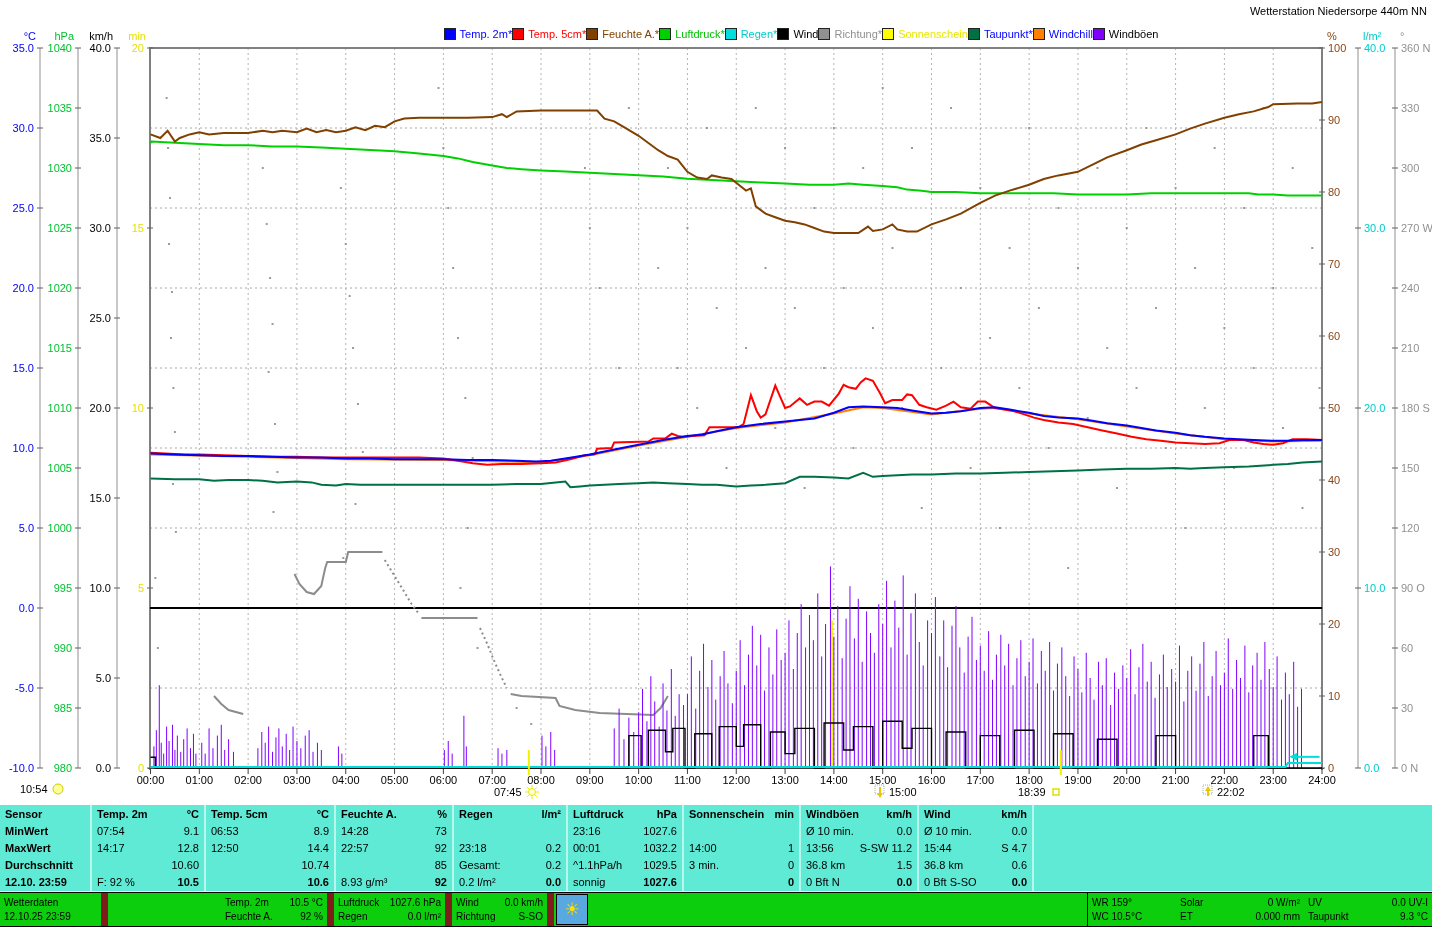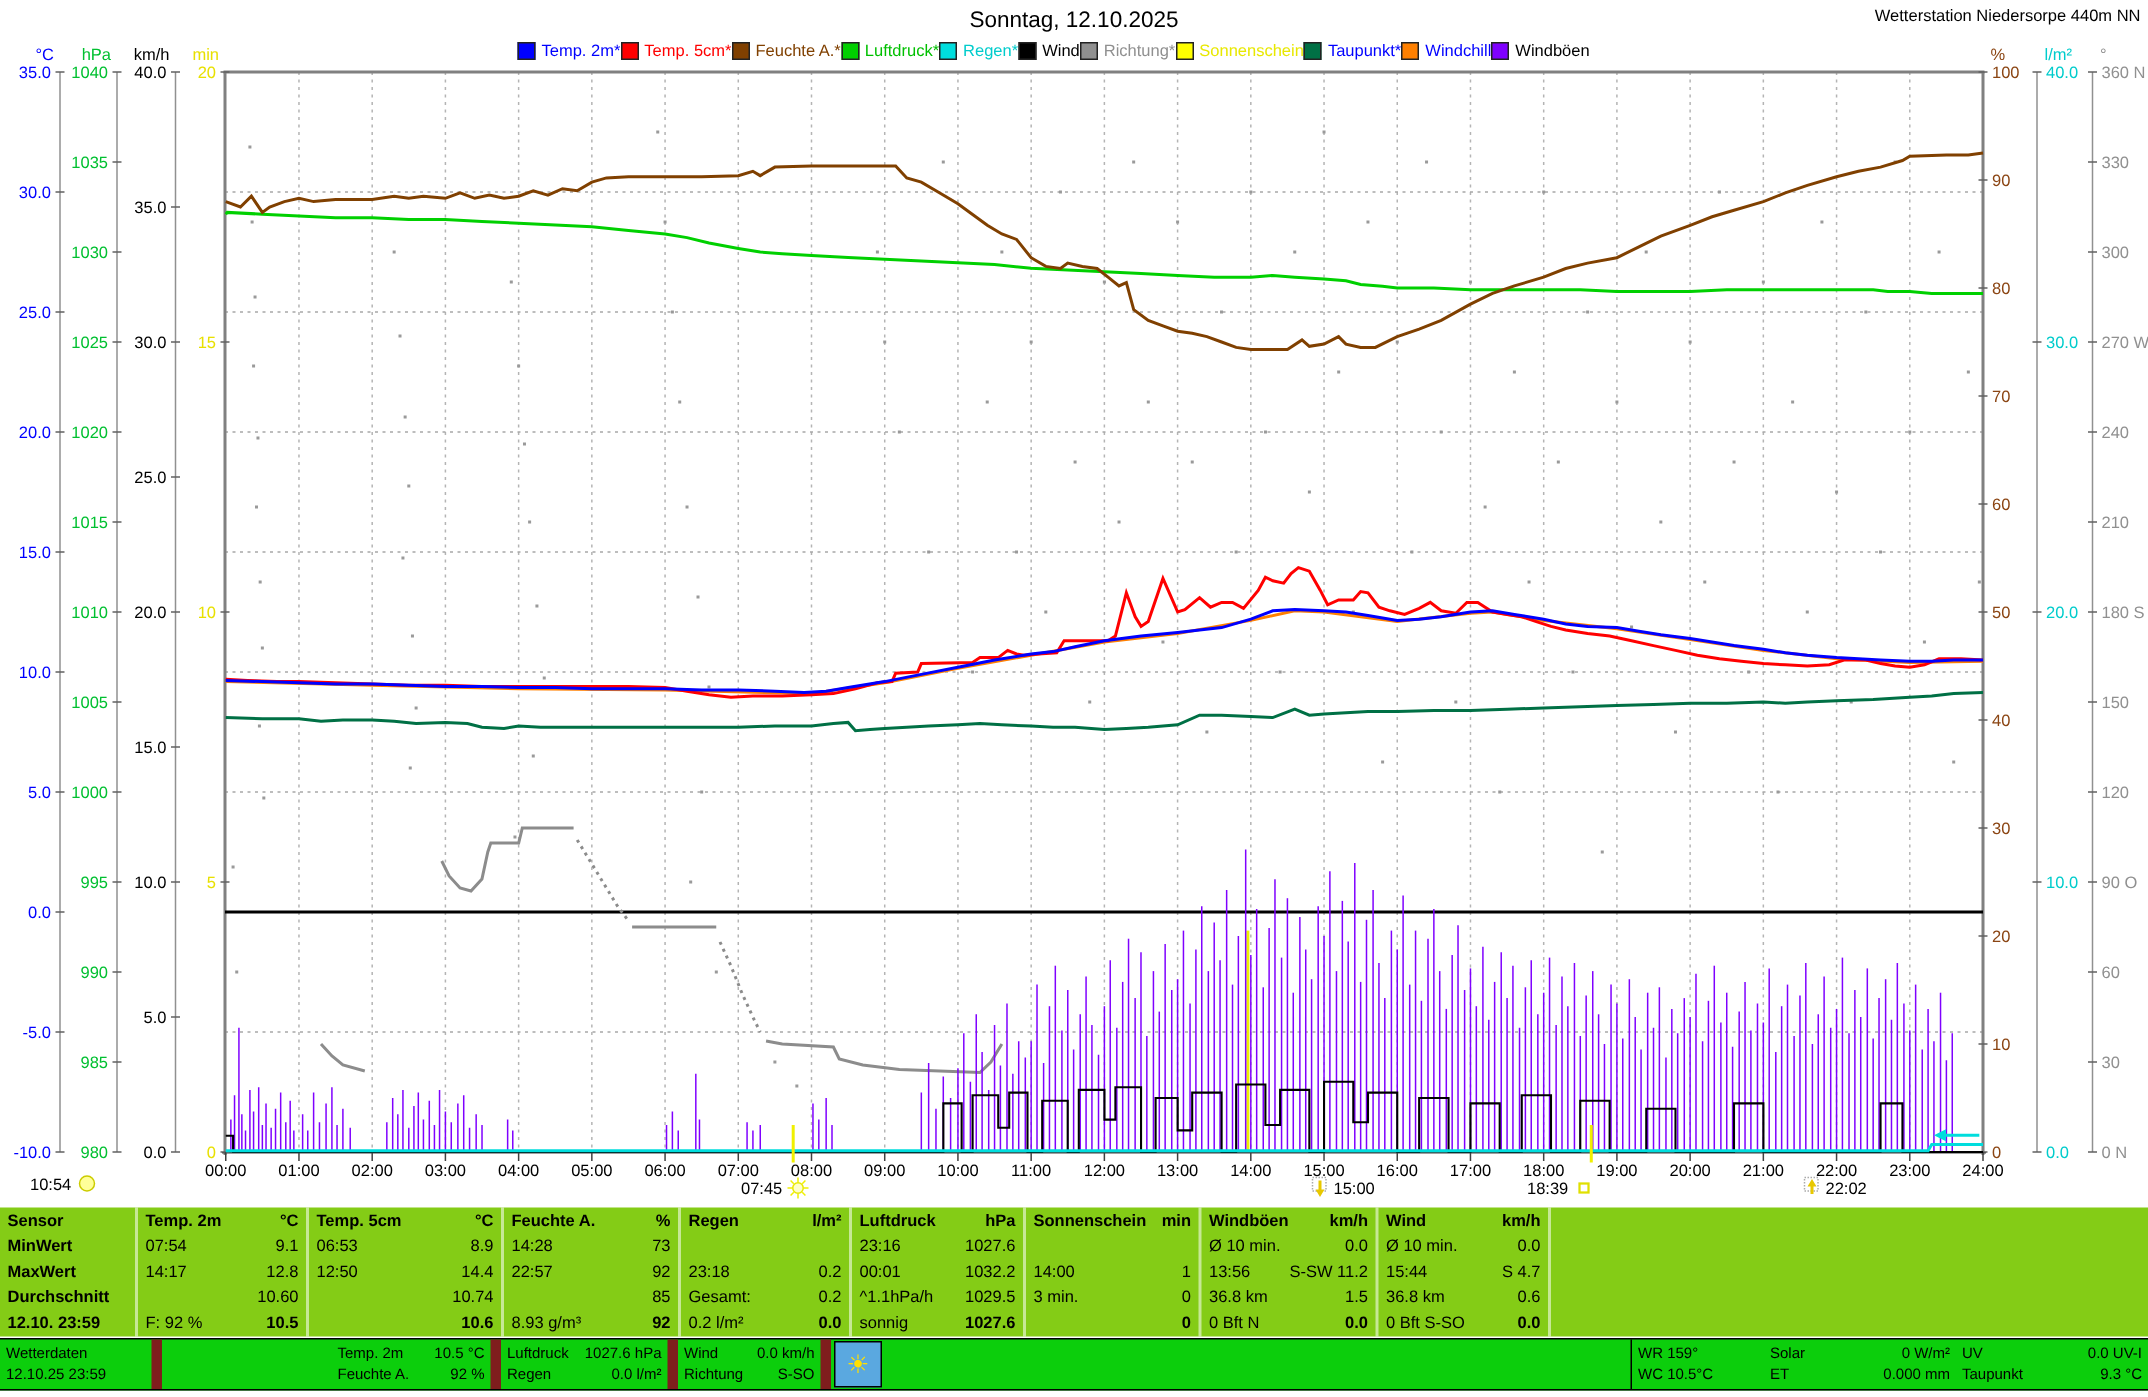--- a/index.html
+++ b/index.html
@@ -1,44 +1,43 @@
 <!DOCTYPE html>
 <html><head>
 <meta charset="utf-8">
 <style>
   html,body{margin:0;padding:0;background:#fff;}
   .screen{position:relative;width:1432px;height:931px;background:#fff;overflow:hidden;
           font-family:"Liberation Sans",sans-serif;color:#000;}
   .title{position:absolute;top:5px;left:0;width:100%;text-align:center;font-size:15px;}
   .station{position:absolute;top:5px;right:5px;font-size:11px;}
-  .legend{position:absolute;top:28px;left:345px;width:912px;display:flex;justify-content:flex-start;align-items:center;}
+  .legend{position:absolute;top:28px;left:345px;width:912px;display:flex;justify-content:center;align-items:center;}
   .legend .item{display:flex;align-items:center;gap:4px;white-space:nowrap;font-size:11px;}
   .legend .sw{width:10px;height:10px;border:1px solid #222;display:inline-block;}
   svg.chart{position:absolute;top:0;left:0;}
-  .stats{position:absolute;top:805px;left:0;width:1432px;height:86px;background:#84cc16;display:flex;font-size:11px;}
+  .stats{position:absolute;top:805px;left:0;width:1432px;height:86px;background:#5eead4;display:flex;font-size:11px;}
   .stats .col{box-sizing:border-box;padding:0 5px;border-left:2px solid rgba(255,255,255,.55);}
   .stats .col.first{border-left:none;}
   .stats .row{height:17px;display:flex;justify-content:space-between;align-items:center;white-space:nowrap;gap:4px;}
   .stats .hdr,.stats .rowlabel{font-weight:bold;}
   .stats .b{font-weight:bold;}
   .stats .fill{flex:1;border-left:2px solid rgba(255,255,255,.55);}
   .footer{position:absolute;top:892px;left:0;width:1432px;height:35px;background:#0CCE0C;
           border-top:1px solid #000;border-bottom:1px solid #000;display:flex;font-size:10px;box-sizing:border-box;align-items:stretch;}
   .footer .fcell{box-sizing:border-box;border-right:7px solid #7f1d1d;padding:2px 4px;display:flex;flex-direction:column;justify-content:space-around;}
   .footer .fline{display:flex;justify-content:space-between;gap:6px;white-space:nowrap;}
   .footer .spacer{flex:1;}
   .footer .wicon{width:30px;margin:1px 2px;border:1px solid #000;background:#5AA8E0;display:flex;align-items:center;justify-content:center;
                  color:#FFE000;font-size:17px;}
   .footer .rblock{border-left:1px solid #000;display:flex;}
 </style>
 </head>
 <body>
 
 <div class="screen">
-  <div class="title">Sonntag, 12.10.2025</div>
   <div class="station">Wetterstation Niedersorpe 440m NN</div>
   <div class="legend">
       <span class="item">
         <span class="sw" style="background: rgb(0, 0, 255);"></span>
         <span style="color: rgb(0, 0, 255);">Temp. 2m*</span>
       </span>
       <span class="item">
         <span class="sw" style="background: rgb(255, 0, 0);"></span>
         <span style="color: rgb(255, 0, 0);">Temp. 5cm*</span>
       </span>

